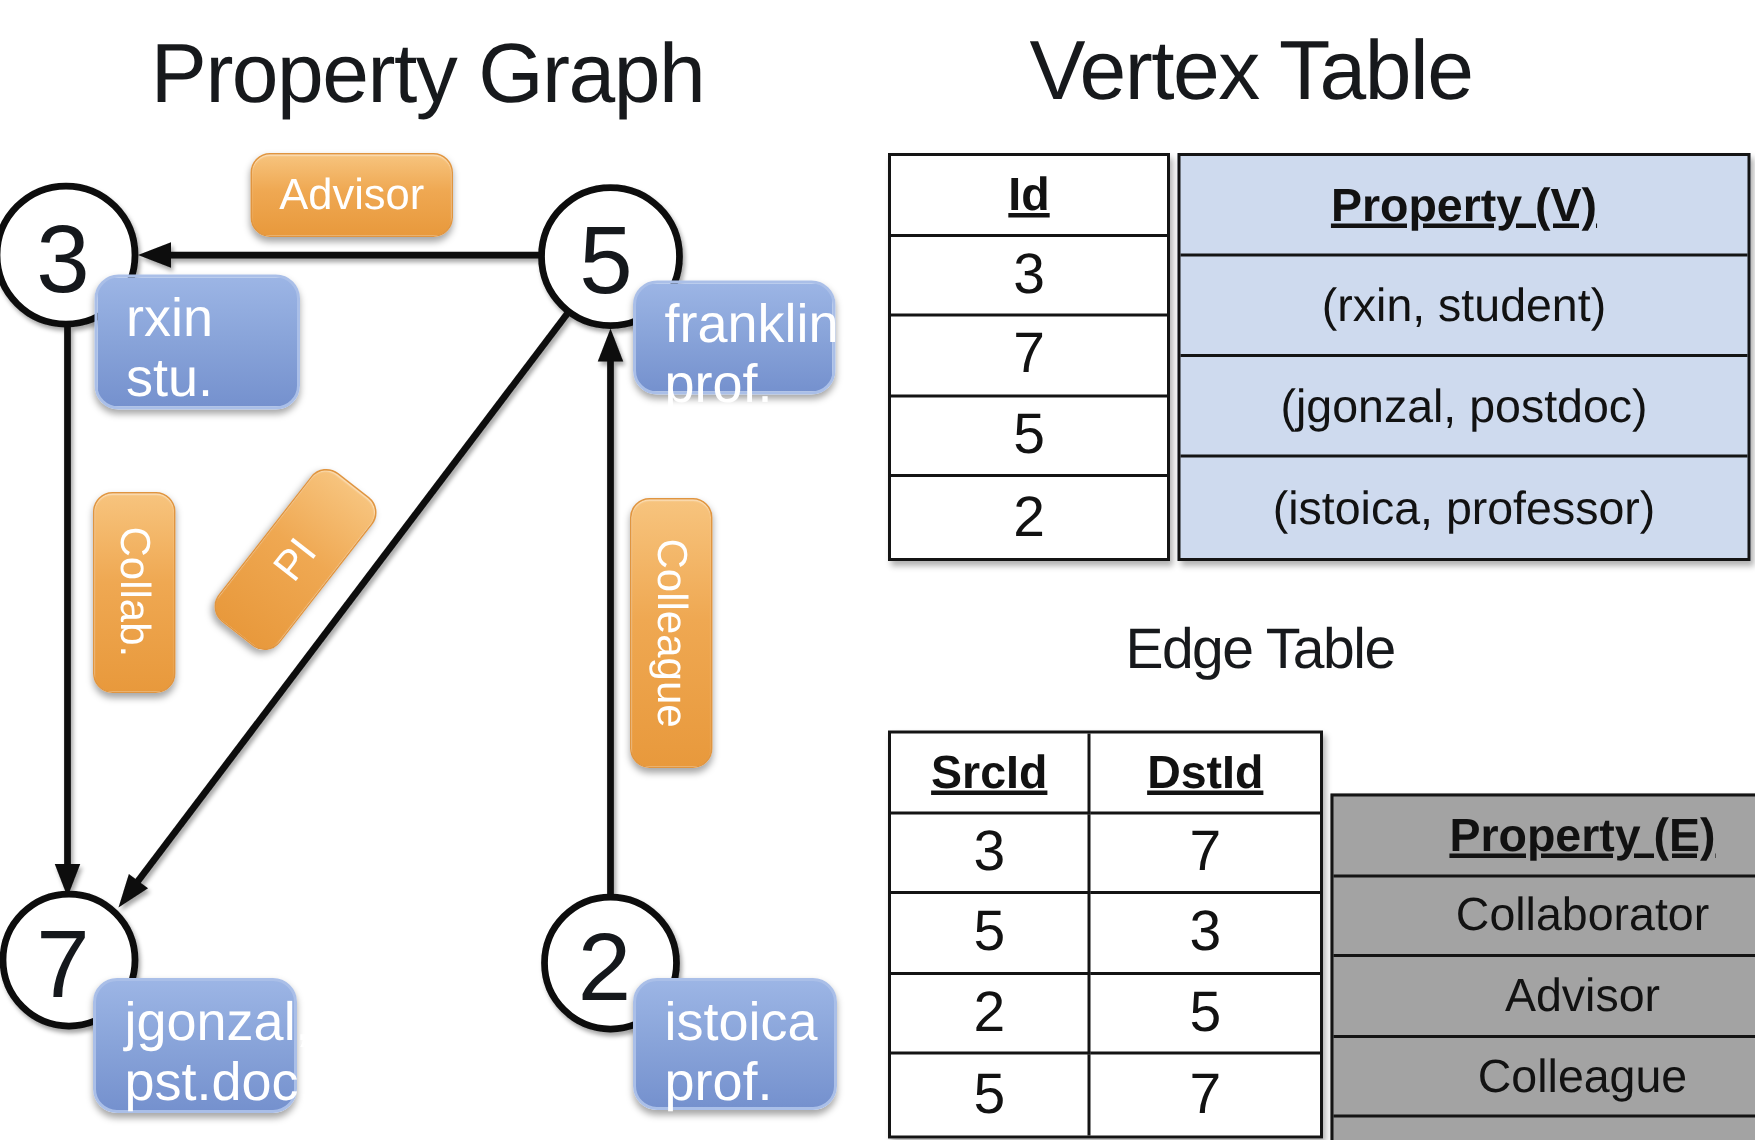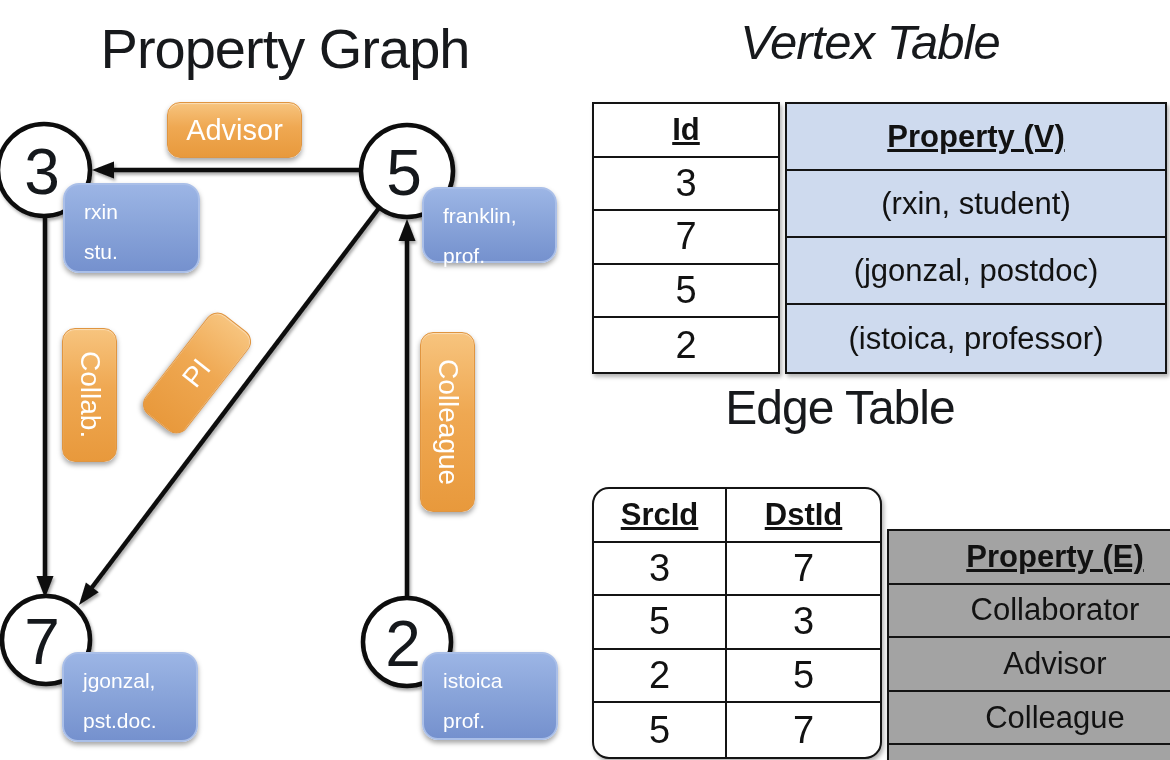--- a/index.html
+++ b/index.html
@@ -40,21 +40,21 @@
   }
 
   
   .bbox {
     position: absolute;
     border-radius: 16px;
     background: linear-gradient(180deg, #9cb5e5 0%, #8aa5da 45%, #7591ce 100%);
     border: 2px solid #aabfe8;
     box-shadow: 0 3px 5px rgba(0,0,0,0.35);
     color: #ffffff;
-    font-size: 21px;
+    font-size: 36px;
     line-height: 40px;
     padding: 7px 0 0 19px;
     box-sizing: border-box;
   }
 
   
   .tcol {
     position: absolute;
     border: 2.5px solid #141414;
     box-shadow: 2px 3px 4px rgba(0,0,0,0.30);
@@ -65,21 +65,21 @@
   }
   .cell {
     display: flex; align-items: center; justify-content: center;
     border-bottom: 2.5px solid #141414;
     font-size: 31px; color: #121212;
     white-space: nowrap;
   }
   .cell.last { border-bottom: none; }
   .cell.hdr  { font-weight: bold; text-decoration: underline; }
   .cell.num  { font-size: 38px; }
-  .srcdst { grid-template-columns: 133px 1fr; border-radius: 17px; }
+  .srcdst { grid-template-columns: 133px 1fr; }
   .srcdst .cleft { border-right: 2.5px solid #141414; }
 
   svg text { font-family: "Liberation Sans", sans-serif; }
 </style>
 </head>
 <body>
 
 <div class="big-title" style="left:35px; top:16px; width:500px;">Property Graph</div>
 
 <svg class="abs" style="left:0; top:0;" width="1170" height="760" viewBox="0 0 1170 760">
@@ -143,38 +143,38 @@
 <div class="bbox" style="left:62px; top:652px; width:136px; height:90px;">
   <div>jgonzal,</div>
   <div>pst.doc.</div>
 </div>
 
 <div class="bbox" style="left:422px; top:652px; width:136px; height:88px;">
   <div>istoica</div>
   <div>prof.</div>
 </div>
 
-<div class="big-title" style="left:620px; top:14px; width:500px; font-size:49px;font-style:italic;">Vertex Table</div>
+<div class="big-title" style="left:584px; top:14px; width:500px; font-size:56px;">Vertex Table</div>
 
 <div class="tcol" style="left:592px; top:102px; width:188px; height:272px;">
   <div class="cell hdr">Id</div>
   <div class="cell num">3</div>
   <div class="cell num">7</div>
   <div class="cell num">5</div>
   <div class="cell num last">2</div>
 </div>
 
 <div class="tcol" style="left:785px; top:102px; width:382px; height:272px; background:#cedaee;">
   <div class="cell hdr">Property (V)</div>
   <div class="cell">(rxin, student)</div>
   <div class="cell">(jgonzal, postdoc)</div>
   <div class="cell last">(istoica, professor)</div>
 </div>
 
-<div class="big-title" style="left:590px; top:380px; width:500px; font-size:48px;">Edge Table</div>
+<div class="big-title" style="left:590px; top:412px; width:500px; font-size:38px;">Edge Table</div>
 
 <div class="tcol srcdst" style="left:592px; top:487px; width:290px; height:272px;">
   <div class="cell hdr cleft">SrcId</div>
   <div class="cell hdr">DstId</div>
   <div class="cell num cleft">3</div>
   <div class="cell num">7</div>
   <div class="cell num cleft">5</div>
   <div class="cell num">3</div>
   <div class="cell num cleft">2</div>
   <div class="cell num">5</div>

